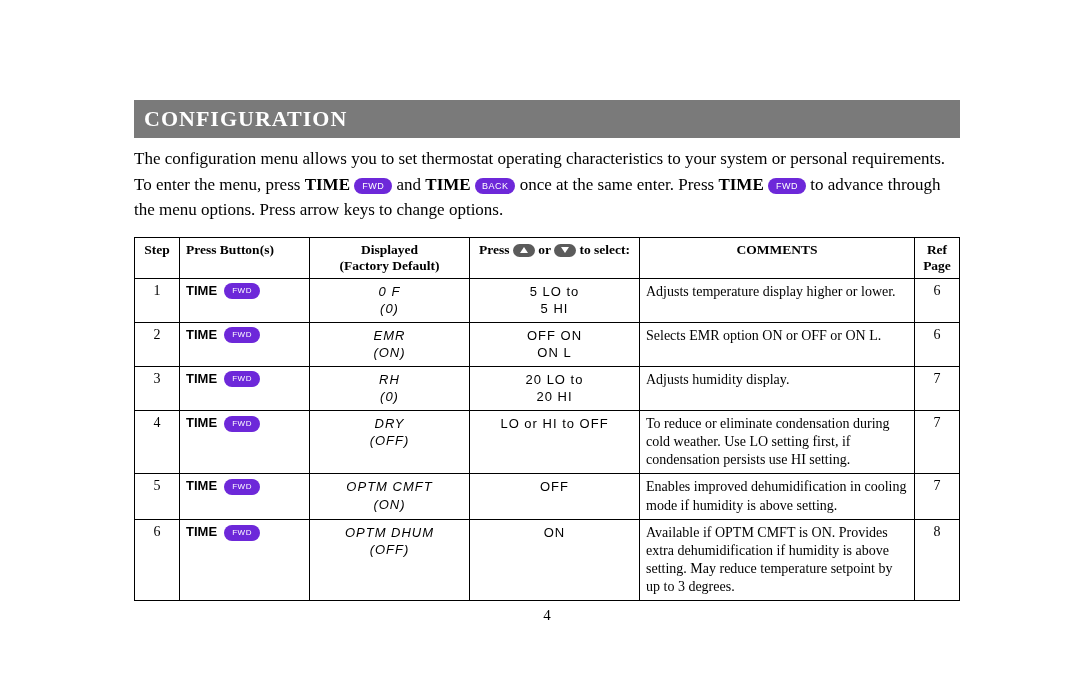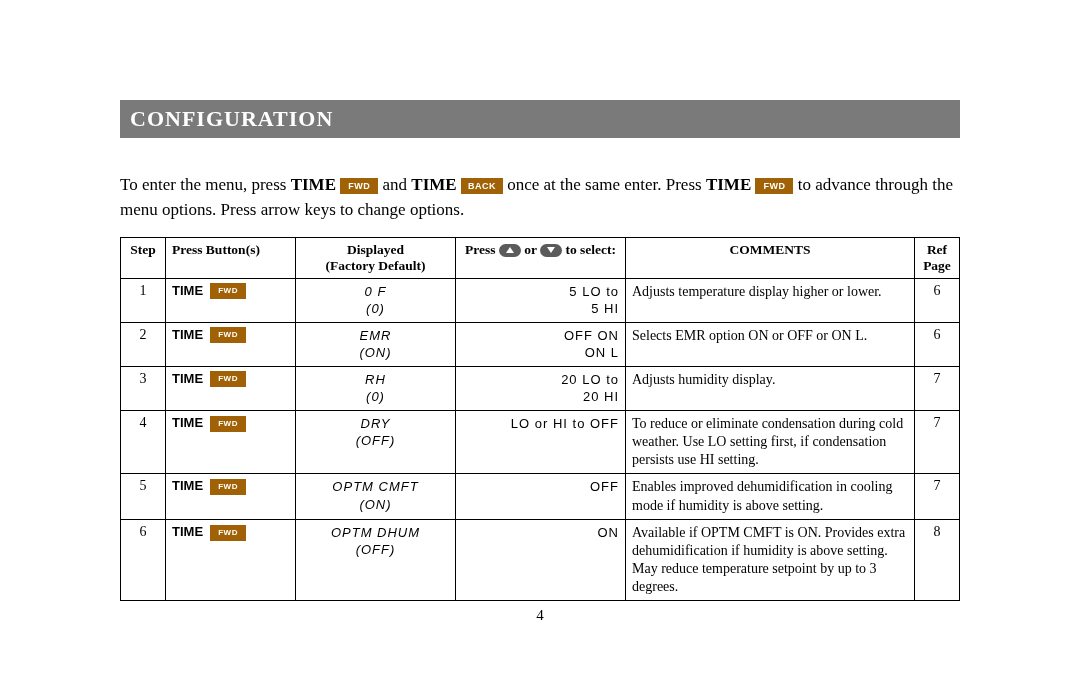--- a/index.html
+++ b/index.html
@@ -7,20 +7,21 @@
     padding: 0;
     background: #fff;
     font-family: "Times New Roman", Times, serif;
     color: #000;
     width: 1080px;
     height: 675px;
     position: relative;
   }
   .page {
     padding: 100px 120px 0 120px;
+    margin-left: 14px;
   }
   .heading-bar {
     background: #7a7a7a;
     color: #fff;
     font-family: "Times New Roman", serif;
     font-weight: bold;
     font-size: 22px;
     letter-spacing: 1px;
     padding: 6px 10px;
     margin-bottom: 8px;
@@ -28,25 +29,25 @@
   .intro {
     font-size: 17px;
     line-height: 1.5;
     margin-bottom: 14px;
   }
   .intro strong { font-weight: bold; }
   .pill {
     display: inline-flex;
     align-items: center;
     justify-content: center;
-    background: #a16207;
+    background: #6d28d9;
     color: #fff;
-    border-radius: 0;
+    border-radius: 8px;
     font-family: Arial, Helvetica, sans-serif;
-    font-weight: bold;
+    font-weight: normal;
     font-size: 8px;
     letter-spacing: 0.5px;
     padding: 2px 6px;
     vertical-align: middle;
     min-width: 24px;
     height: 12px;
     line-height: 12px;
   }
   .pill-big {
     font-size: 9px;
@@ -76,21 +77,21 @@
   col.c-step { width: 45px; }
   col.c-btn  { width: 130px; }
   col.c-disp { width: 160px; }
   col.c-sel  { width: 170px; }
   col.c-com  { width: auto; }
   col.c-ref  { width: 45px; }
   td.center { text-align: center; }
   td.btncell { text-align: left; padding-left: 10px; }
   td.btncell .time { font-weight: bold; font-family: Arial, Helvetica, sans-serif; font-size: 13px; }
   td.dispcell { text-align: center; font-family: Arial, Helvetica, sans-serif; letter-spacing: 1px; font-size: 13px; line-height: 1.35; font-style: italic; }
-  td.selcell  { text-align: right; font-family: Arial, Helvetica, sans-serif; letter-spacing: 1px; font-size: 13px; line-height: 1.35; }
+  td.selcell  { text-align: center; font-family: Arial, Helvetica, sans-serif; letter-spacing: 1px; font-size: 13px; line-height: 1.35; }
   td.comcell  { font-size: 14px; line-height: 1.3; }
   .arrow-pill {
     display: inline-flex;
     align-items: center;
     justify-content: center;
     background: #5b5b5b;
     color: #fff;
     border-radius: 9px;
     width: 22px;
     height: 13px;
@@ -103,21 +104,21 @@
     margin-top: 6px;
   }
 </style>
 </head>
 <body>
 
 <div class="page">
   <div class="heading-bar">CONFIGURATION</div>
 
   <div class="intro">
-    <br>
+    <span>The configuration menu allows you to set thermostat operating characteristics to your system or personal requirements.</span><br>
     <span>To enter the menu, press </span>
     <strong>TIME</strong>
     <span class="pill pill-big">FWD</span>
     <span> and </span>
     <strong>TIME</strong>
     <span class="pill pill-big">BACK</span>
     <span> once at the same enter. Press </span>
     <strong>TIME</strong>
     <span class="pill pill-big">FWD</span>
     <span> to advance through the menu options. Press arrow keys to change options.</span>

